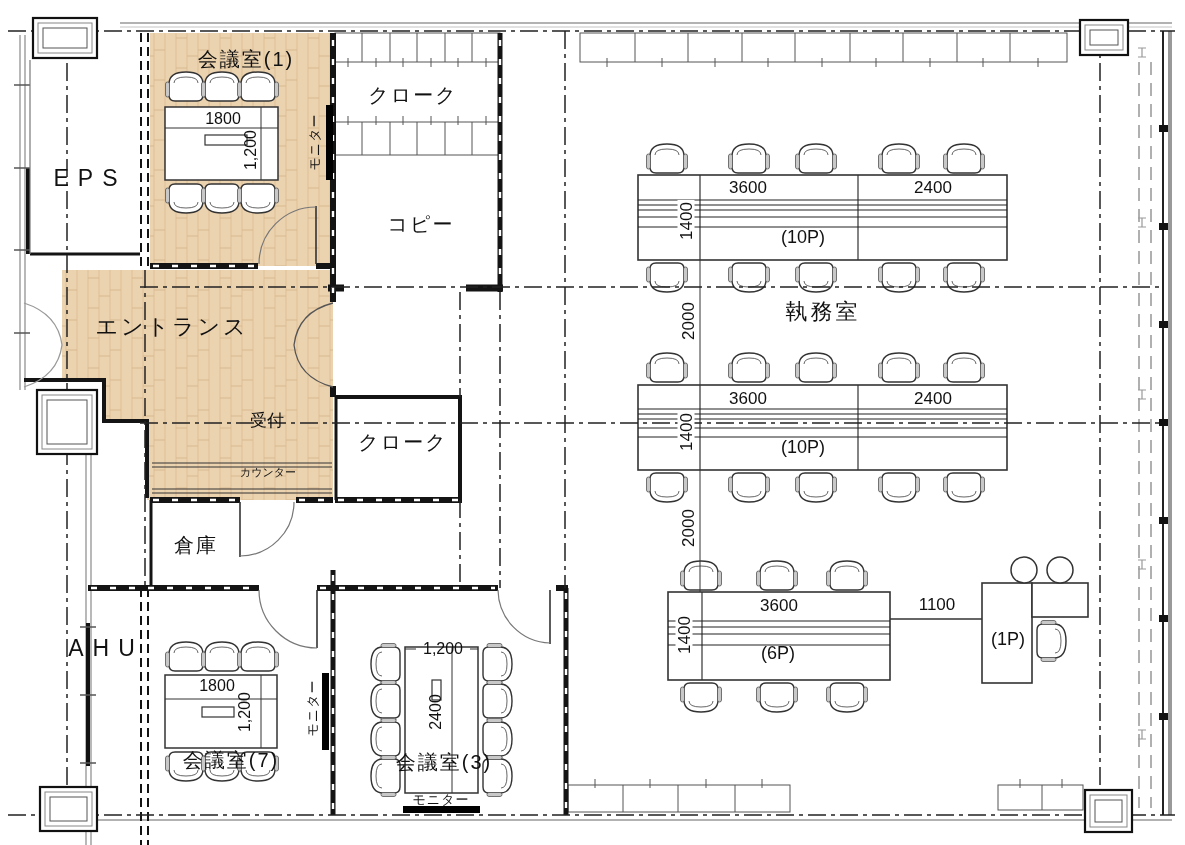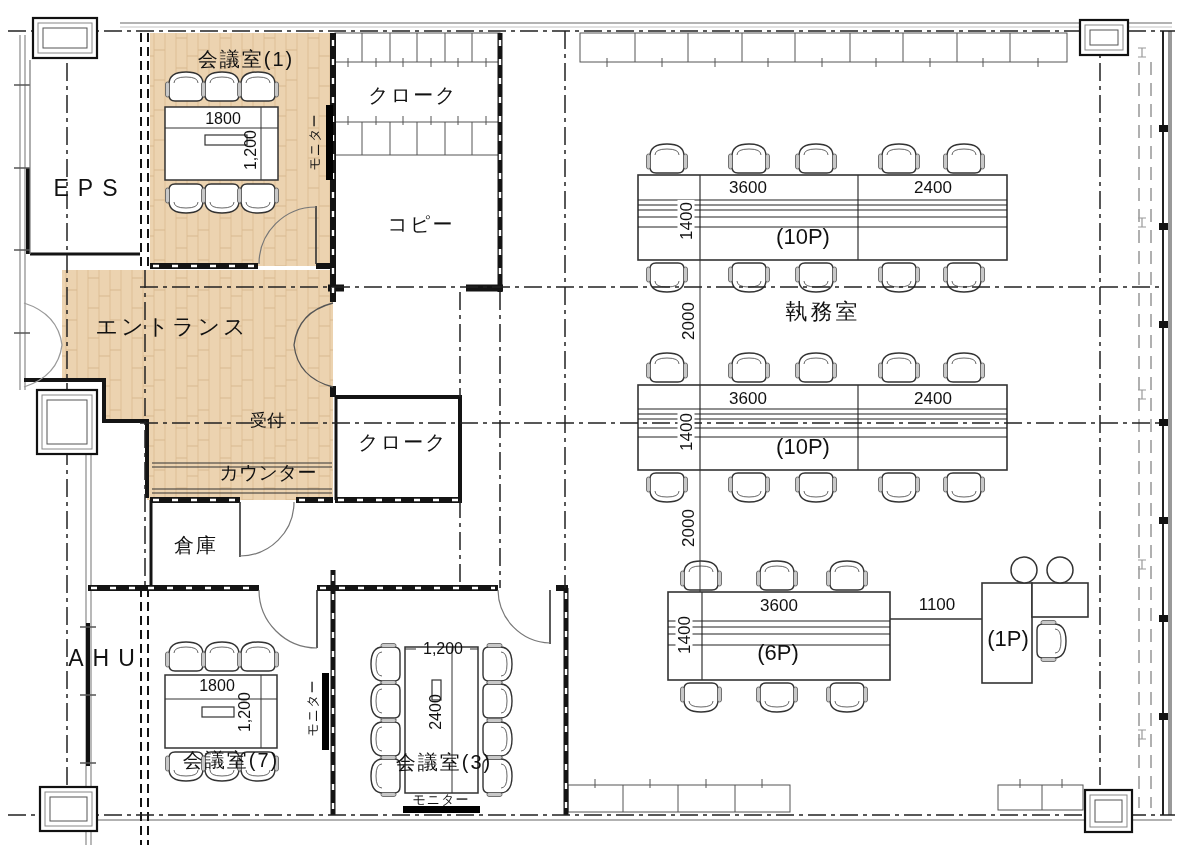--- a/index.html
+++ b/index.html
@@ -4,24 +4,24 @@
 <style>
   html,body{margin:0;padding:0;background:#ffffff;}
   #plan{position:relative;width:1185px;height:845px;background:#fff;overflow:hidden;
         font-family:"Liberation Sans","DejaVu Sans",sans-serif;}
   #plan svg{position:absolute;left:0;top:0;}
   .lbl{position:absolute;transform:translate(-50%,-50%);white-space:nowrap;color:#111;
        font-family:"Liberation Sans","DejaVu Sans",sans-serif;line-height:1;z-index:5;}
   .v{transform:translate(-50%,-50%) rotate(-90deg);}
   .room{font-size:20px;letter-spacing:2px;}
   .big{font-size:22px;letter-spacing:3px;}
-  .shaft{font-size:23px;letter-spacing:9px;margin-top:10px;}
+  .shaft{font-size:23px;letter-spacing:9px;}
   .dim{font-size:16px;}
   .dimb{font-size:17px;}
-  .cap{font-size:22px;}
+  .cap{font-size:18px;}
   .mon{font-size:13px;letter-spacing:1px;}
   .wbg{background:#fff;padding:0 2px;}
 </style>
 </head>
 <body>
 
 <div id="plan">
 <svg width="1185" height="845" viewBox="0 0 1185 845">
   <defs>
     <pattern id="wood" width="44" height="30" patternUnits="userSpaceOnUse">
@@ -277,21 +277,21 @@
 <span class="lbl dim" style="left:223px;top:119px">1800</span>
 <span class="lbl dim v" style="left:251px;top:150px">1,200</span>
 <span class="lbl mon v" style="left:314px;top:142px">モニター</span>
 
 <span class="lbl room" style="left:413px;top:95px">クローク</span>
 <span class="lbl room" style="left:421px;top:224px">コピー</span>
 <span class="lbl shaft" style="left:90px;top:178px">EPS</span>
 <span class="lbl big" style="left:172px;top:327px">エントランス</span>
 
 <span class="lbl" style="left:267px;top:420px;font-size:17px">受付</span>
-<span class="lbl" style="left:268px;top:472px;font-size:19px">カウンター</span>
+<span class="lbl" style="left:268px;top:472px;font-size:11px">カウンター</span>
 
 <span class="lbl room" style="left:403px;top:442px">クローク</span>
 <span class="lbl room" style="left:196px;top:545px">倉庫</span>
 <span class="lbl shaft" style="left:106px;top:648px">AHU</span>
 
 <span class="lbl room" style="left:231px;top:760px">会議室(7)</span>
 <span class="lbl dim" style="left:217px;top:686px">1800</span>
 <span class="lbl dim v" style="left:245px;top:712px">1,200</span>
 <span class="lbl mon v" style="left:312px;top:708px">モニター</span>
 

